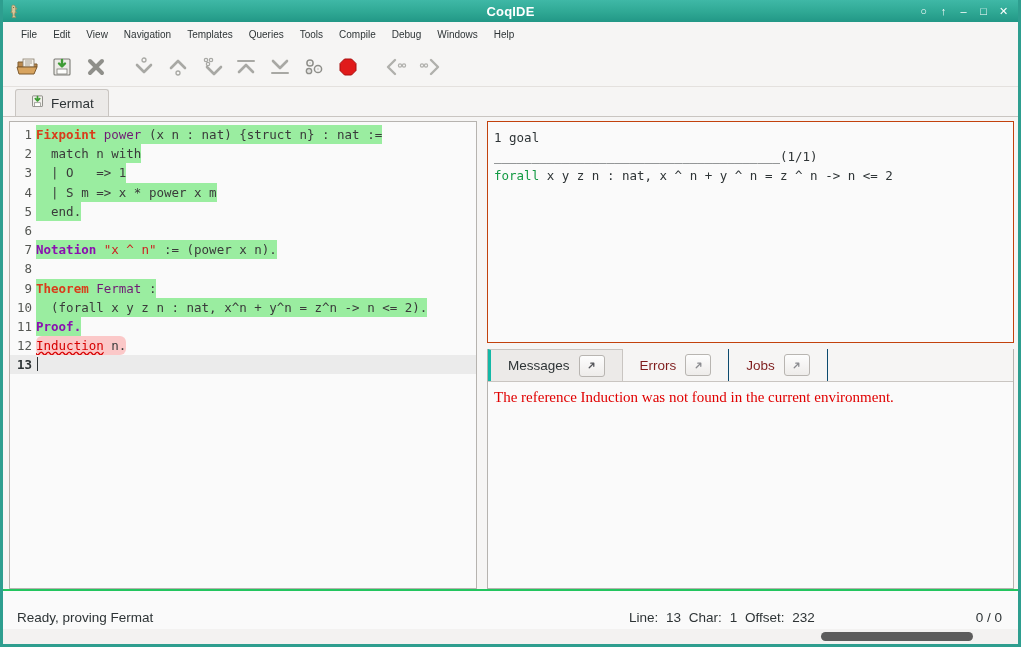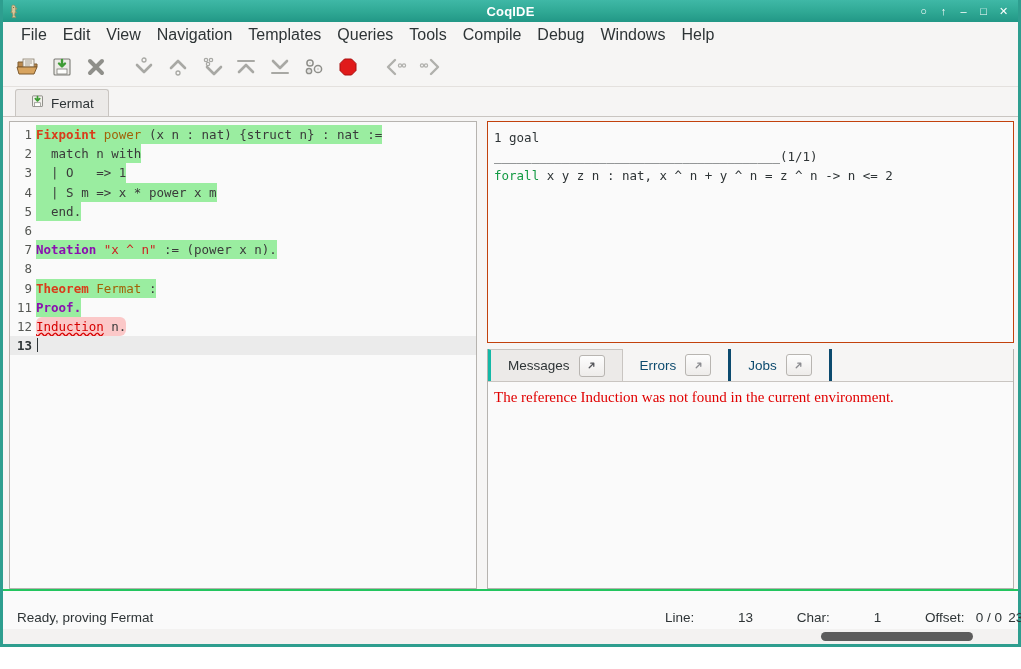--- a/index.html
+++ b/index.html
@@ -81,21 +81,21 @@
     height: 25px;
     flex: 0 0 25px;
     background: #f6f5f4;
     display: flex;
     align-items: center;
     padding-left: 10px;
     border-bottom: 1px solid #f6f5f4;
   }
   #menubar .menu-item {
     padding: 3px 8px;
-    font-size: 16px;
+    font-size: 10px;
     color: #2e3436;
     cursor: default;
     white-space: nowrap;
   }
 
   
   #toolbar {
     height: 38px;
     flex: 0 0 38px;
     background: #f6f5f4;
@@ -195,21 +195,21 @@
     font-size: 12.5px;
     box-sizing: border-box;
     user-select: none;
   }
   .cl.current .gut { font-weight: bold; color: #2e3436; }
   .ctext { position: relative; }
   .hl { background: #9aeda0; }
   .hlerr { background: #fbc8c8; border-radius: 6px; }
   .k-red    { color: #d93c1a; font-weight: bold; }
   .k-purple { color: #8b10b0; font-weight: bold; }
-  .k-blue   { color: #a16207; margin-top: 15px; }
+  .k-blue   { color: #701a75; margin-top: 15px; }
   .k-plain  { color: #3a3a3a; }
   .k-str    { color: #cc2222; }
   .k-err    { color: #d60000; text-decoration: underline wavy #d60000; }
   .caret {
     display: inline-block;
     width: 1px;
     height: 14px;
     background: #2e3436;
     vertical-align: -2px;
     margin-left: 1px;
@@ -259,22 +259,22 @@
     border-bottom: 1px solid #c9c5c1;
     box-sizing: border-box;
   }
   .msg-tab {
     height: 32px;
     display: flex;
     align-items: center;
     gap: 9px;
     padding: 0 17px;
     font-size: 13.5px;
-    color: #0c4a6e;
-    border-right: 3px solid #0c4a6e;
+    color: #7f1d1d;
+    border-right: 1px solid #0c4a6e;
     cursor: pointer;
     box-sizing: border-box;
     background: transparent;
   }
   .msg-tab.active {
     background: #eceae8;
     color: #2e3436;
     border-top: 1px solid #c9c5c1;
     border-left: 3px solid #14b8a6;
     border-right: 1px solid #c9c5c1;
@@ -318,21 +318,21 @@
     font-size: 13.5px;
     color: #2e3436;
     position: relative;
   }
   #status-left { white-space: nowrap; }
   #status-pos {
     position: absolute;
     left: 626px;
     white-space: nowrap;
   }
-  #status-pos span { margin-right: 4px; margin-left: 36px; }
+  #status-pos span { margin-right: 4px; }
   #status-right {
     position: absolute;
     right: 16px;
     white-space: nowrap;
   }
   #hscroll-track {
     position: absolute;
     left: 0; right: 0; bottom: 0;
     height: 15px;
     background: #f3f2f1;
@@ -545,20 +545,24 @@
         <div class="cl">
           <span class="gut">8</span>
           <span class="ctext"></span>
         </div>
 
         <div class="cl">
           <span class="gut">9</span>
           <span class="ctext hl"><span class="k-red">Theorem</span><span class="k-plain"> </span><span class="k-blue">Fermat</span><span class="k-plain"> :</span></span>
         </div>
 
+        <div class="cl">
+          <span class="gut">10</span>
+          <span class="ctext hl k-plain">  (forall x y z n : nat, x^n + y^n = z^n -&gt; n &lt;= 2).</span>
+        </div>
 
         <div class="cl">
           <span class="gut">11</span>
           <span class="ctext hl k-purple">Proof.</span>
         </div>
 
         <div class="cl">
           <span class="gut">12</span>
           <span class="ctext hlerr"><span class="k-err">Induction</span><span class="k-plain"> n.</span></span>
         </div>

